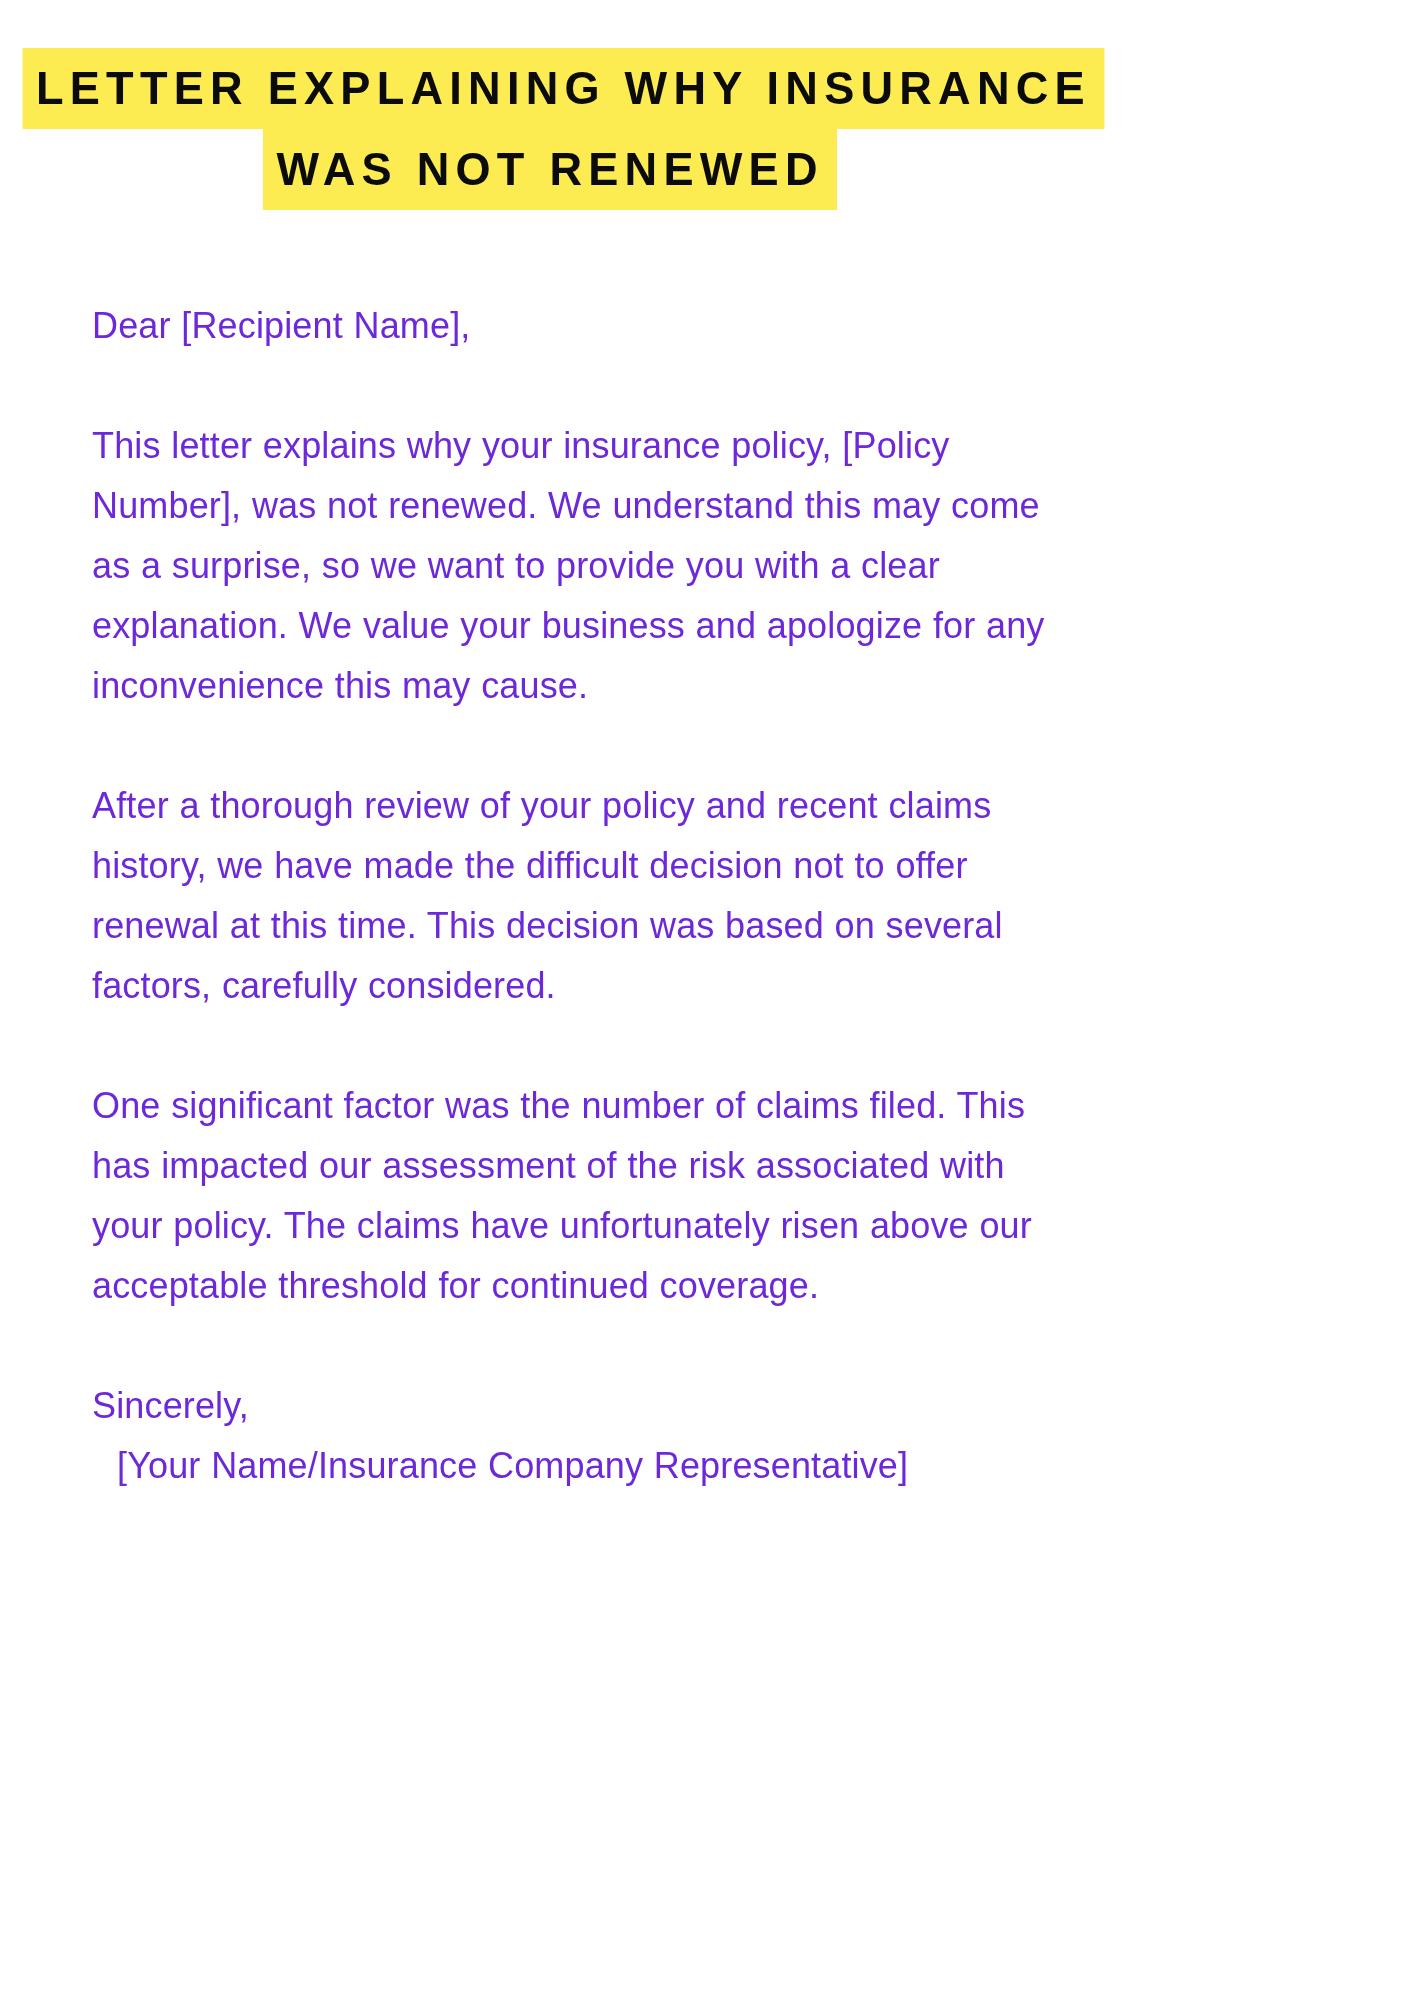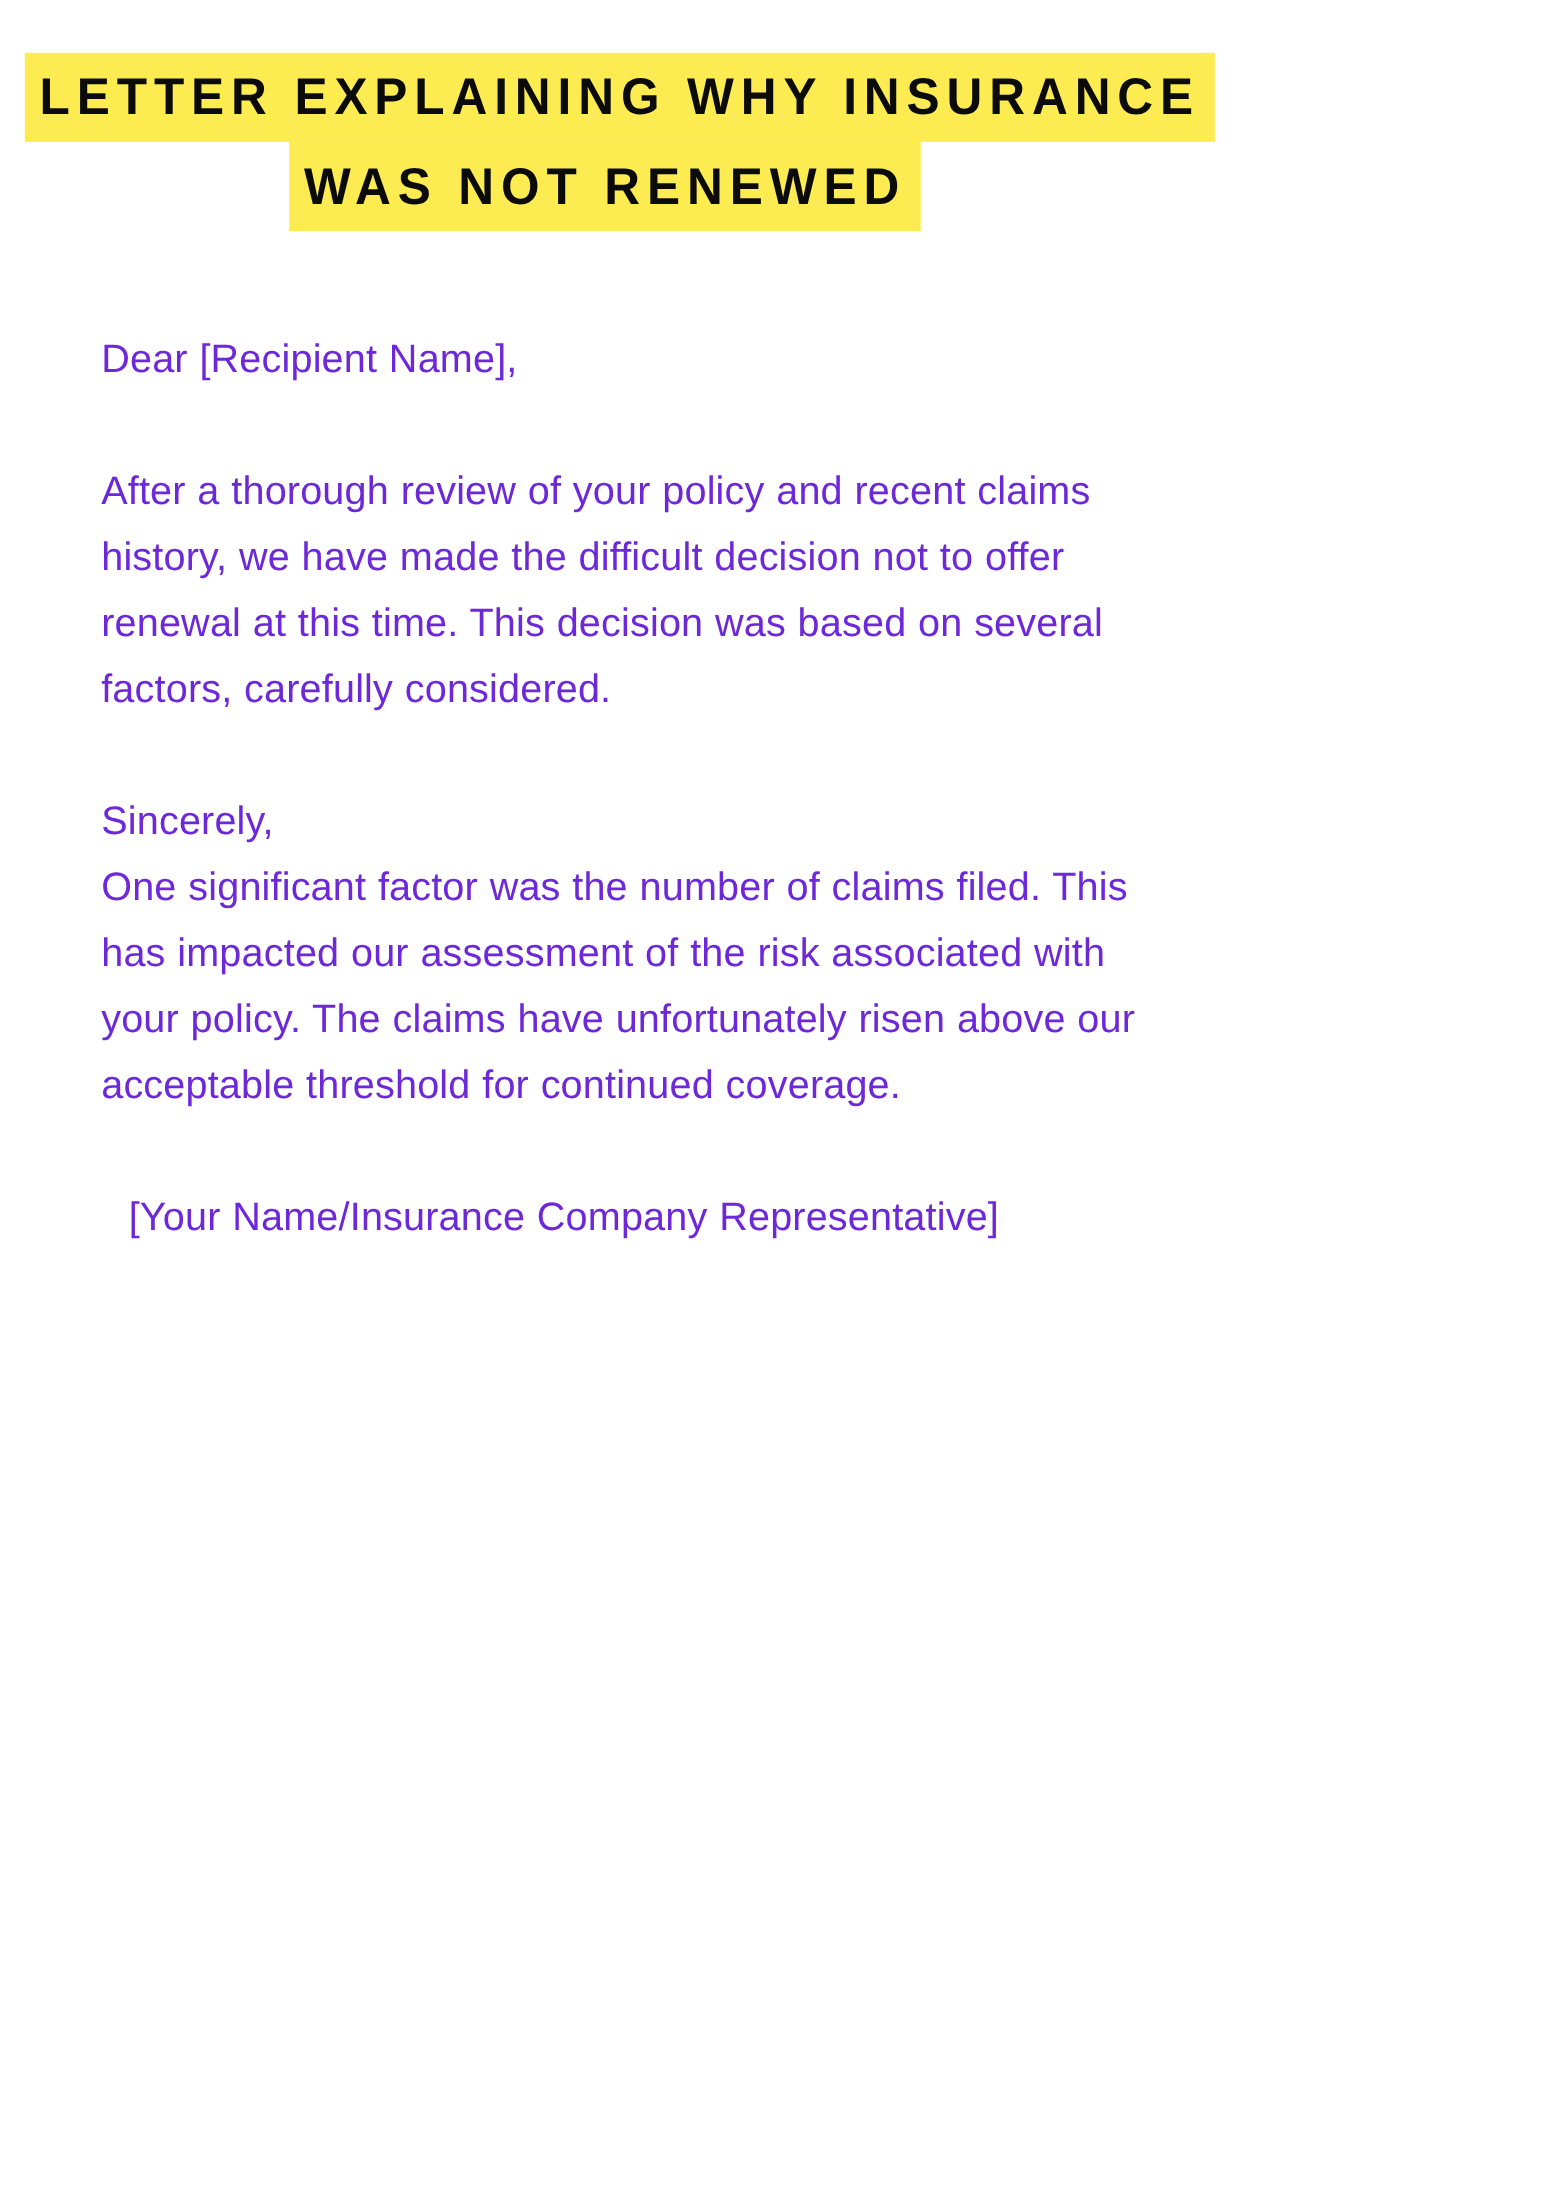--- a/index.html
+++ b/index.html
@@ -105,26 +105,27 @@
 
   <div class="title-block">
     <div class="title-line line1">LETTER EXPLAINING WHY INSURANCE</div>
     <div class="title-line line2">WAS NOT RENEWED</div>
   </div>
 
   <div class="body-block">
 
     <p class="para">Dear [Recipient Name],</p>
 
+    <p class="para">This letter explains why your insurance policy, [Policy Number], was not renewed. We understand this may come as a surprise, so we want to provide you with a clear explanation. We value your business and apologize for any inconvenience this may cause.</p>
 
     <p class="para">After a thorough review of your policy and recent claims history, we have made the difficult decision not to offer renewal at this time. This decision was based on several factors, carefully considered.</p>
 
+    <p class="para">One significant factor was the number of claims filed. This has impacted our assessment of the risk associated with your policy. The claims have unfortunately risen above our acceptable threshold for continued coverage.</p>
+
     <p class="para tight">Sincerely,</p>
-
-    <p class="para">One significant factor was the number of claims filed. This has impacted our assessment of the risk associated with your policy. The claims have unfortunately risen above our acceptable threshold for continued coverage.</p>
 
     <p class="para">[Your Name/Insurance Company Representative]</p>
 
   </div>
 
   <div class="footer">
     <div class="footer-rule"></div>
     <div class="footer-url">sampleletterhub.com</div>
   </div>
 

